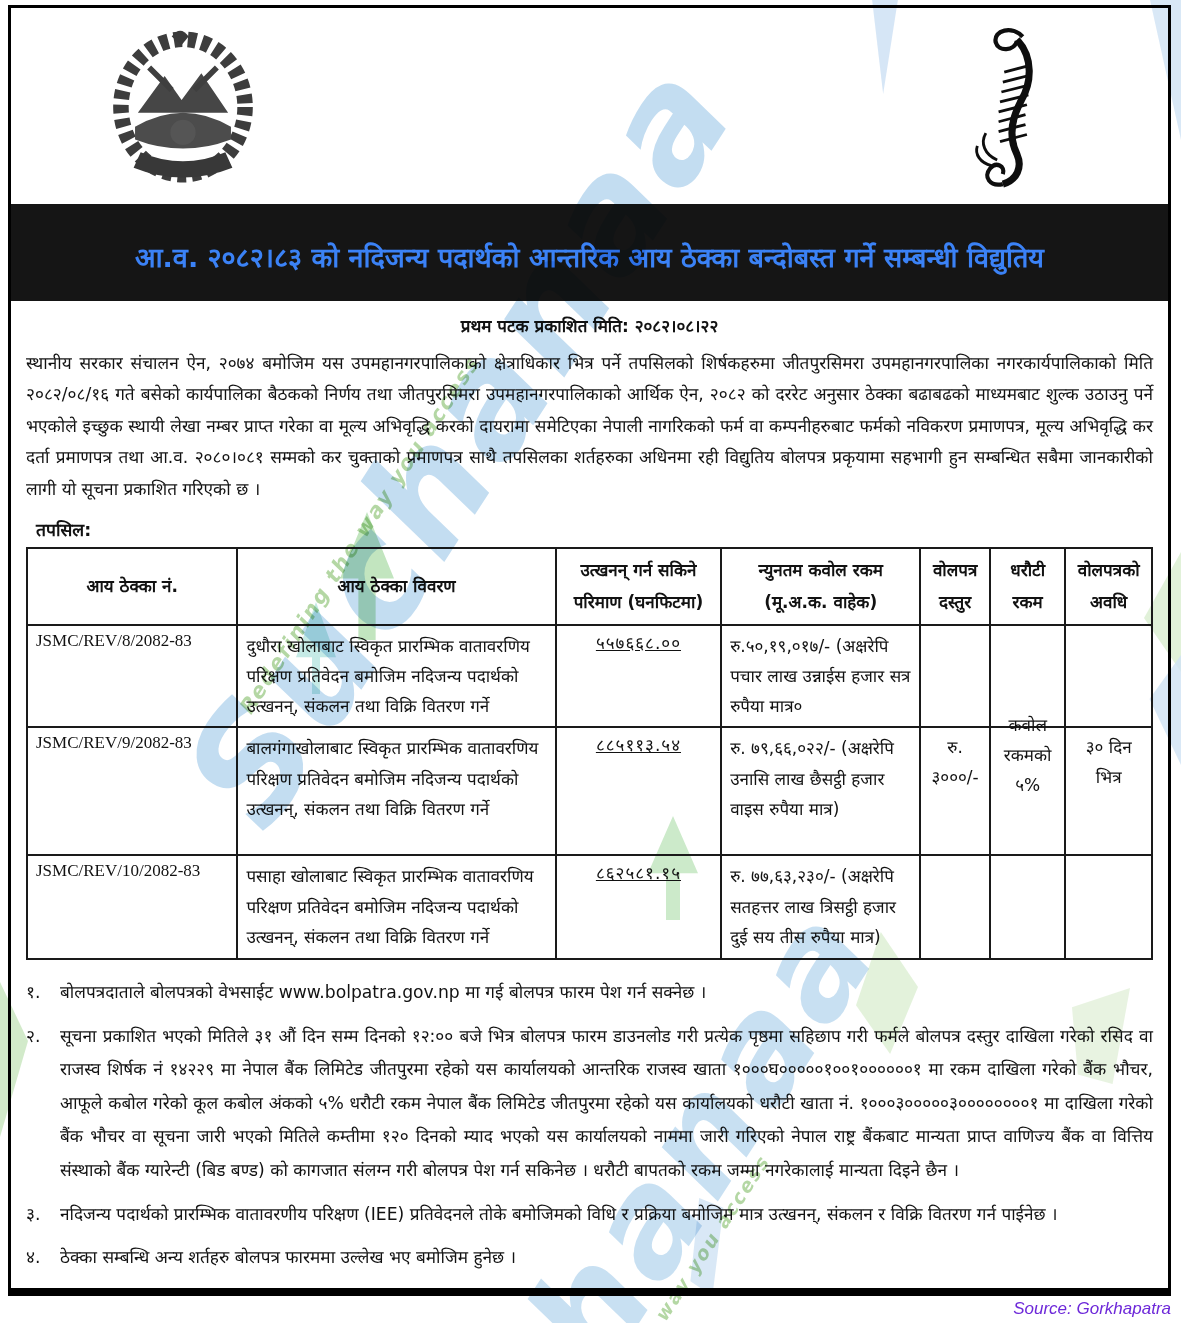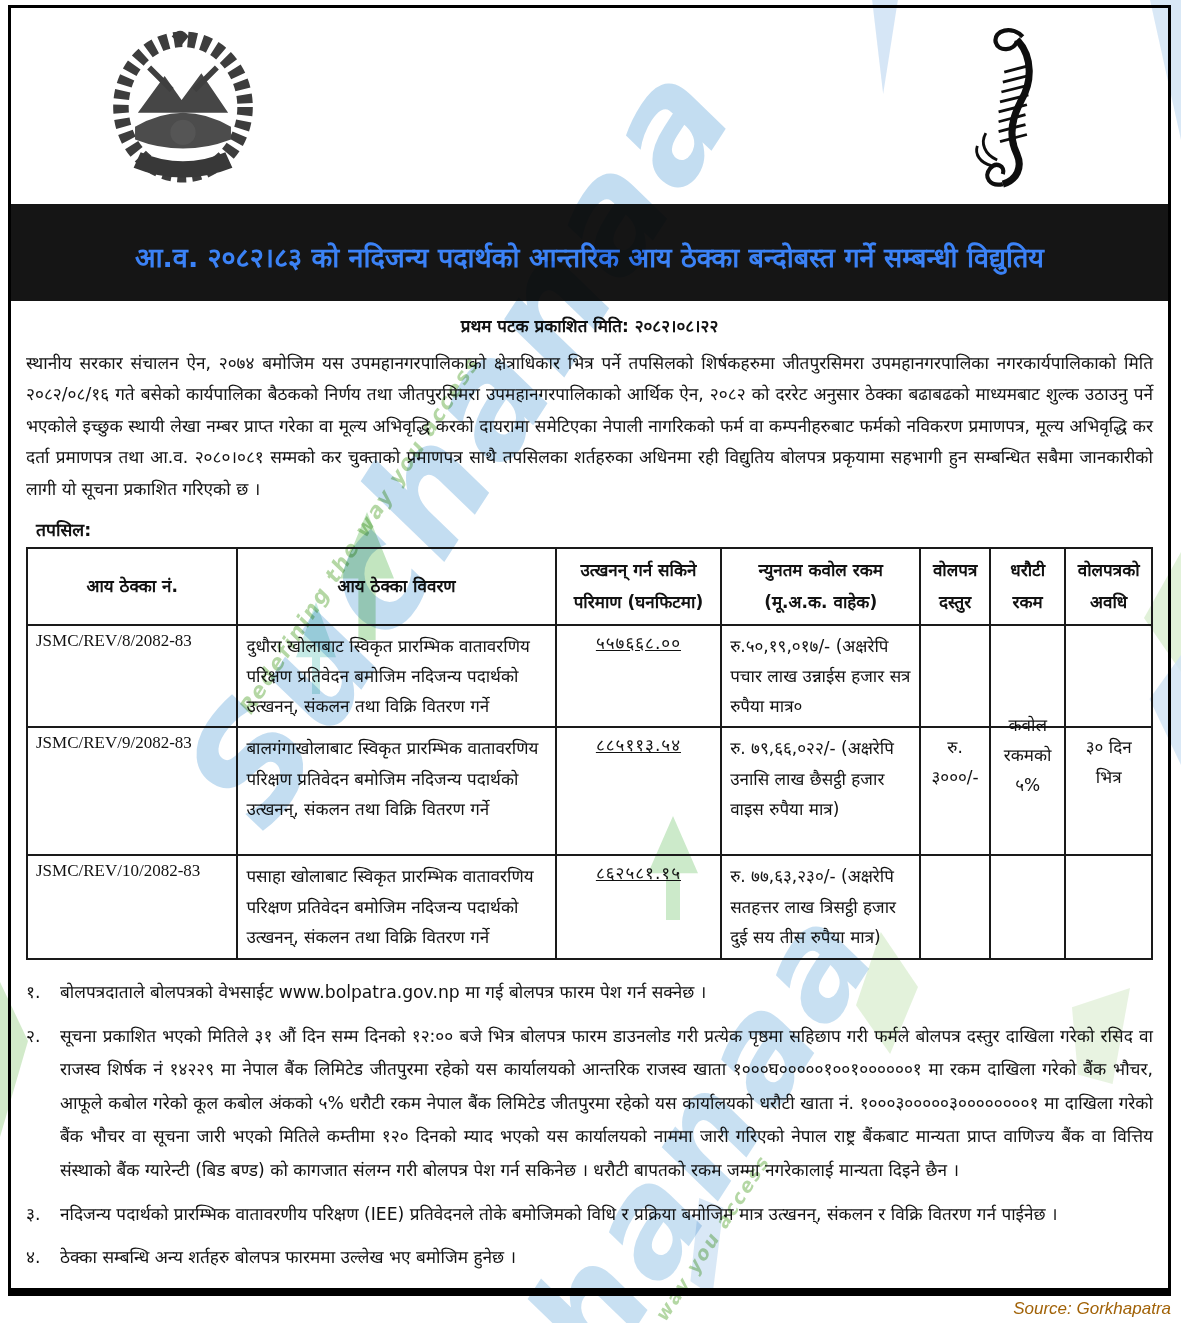--- a/index.html
+++ b/index.html
@@ -56,21 +56,21 @@
   .straddle { position:relative; top:-22px; }
   .fee-pad { padding-top:16px;margin-top:37px; }
   
   .terms { margin:16px 15px 0; }
   .terms-label { font-weight:bold; font-size:17.5px; margin-bottom:12px; }
   .term { display:flex; gap:11px; font-size:17.2px; line-height:1.95; margin-bottom:10px; text-align:justify; }
   .term-num { min-width:23px; flex:0 0 auto; }
   .term-body { flex:1; }
   
   .source { position:absolute; right:10px; top:1299px; z-index:1; font-style:italic;
-            font-size:17px; font-family:"Liberation Sans", sans-serif; color:#a16207; }
+            font-size:17px; font-family:"Liberation Sans", sans-serif; color:#6d28d9; }
 </style>
 </head>
 <body>
 
 <div class="wm-shape" style="left:862px; top:0; width:46px; height:94px; background:#cfe2f4; clip-path:polygon(22% 0,78% 0,46% 100%); opacity:.85;"></div>
 <div class="wm-shape" style="left:1150px; top:0; width:31px; height:140px; background:#cfe2f4; clip-path:polygon(0 0,100% 0,100% 100%); opacity:.8;"></div>
 <div class="wm-shape" style="left:1144px; top:552px; width:37px; height:120px; background:#d9edcf; clip-path:polygon(100% 0,100% 100%,0 55%); opacity:.8;"></div>
 <div class="wm-shape" style="left:1146px; top:655px; width:35px; height:110px; background:#cfe2f4; clip-path:polygon(100% 0,100% 100%,10% 40%); opacity:.8;"></div>
 <div class="wm-shape" style="left:340px; top:512px; width:54px; height:128px; background:#8fd08a; clip-path:polygon(50% 0,100% 52%,66% 52%,66% 100%,34% 100%,34% 52%,0 52%); opacity:.55;"></div>
 <div class="wm-shape" style="left:296px; top:602px; width:40px; height:92px; background:#7fd0c8; clip-path:polygon(50% 0,100% 60%,60% 60%,60% 100%,40% 100%,40% 60%,0 60%); opacity:.45;"></div>

